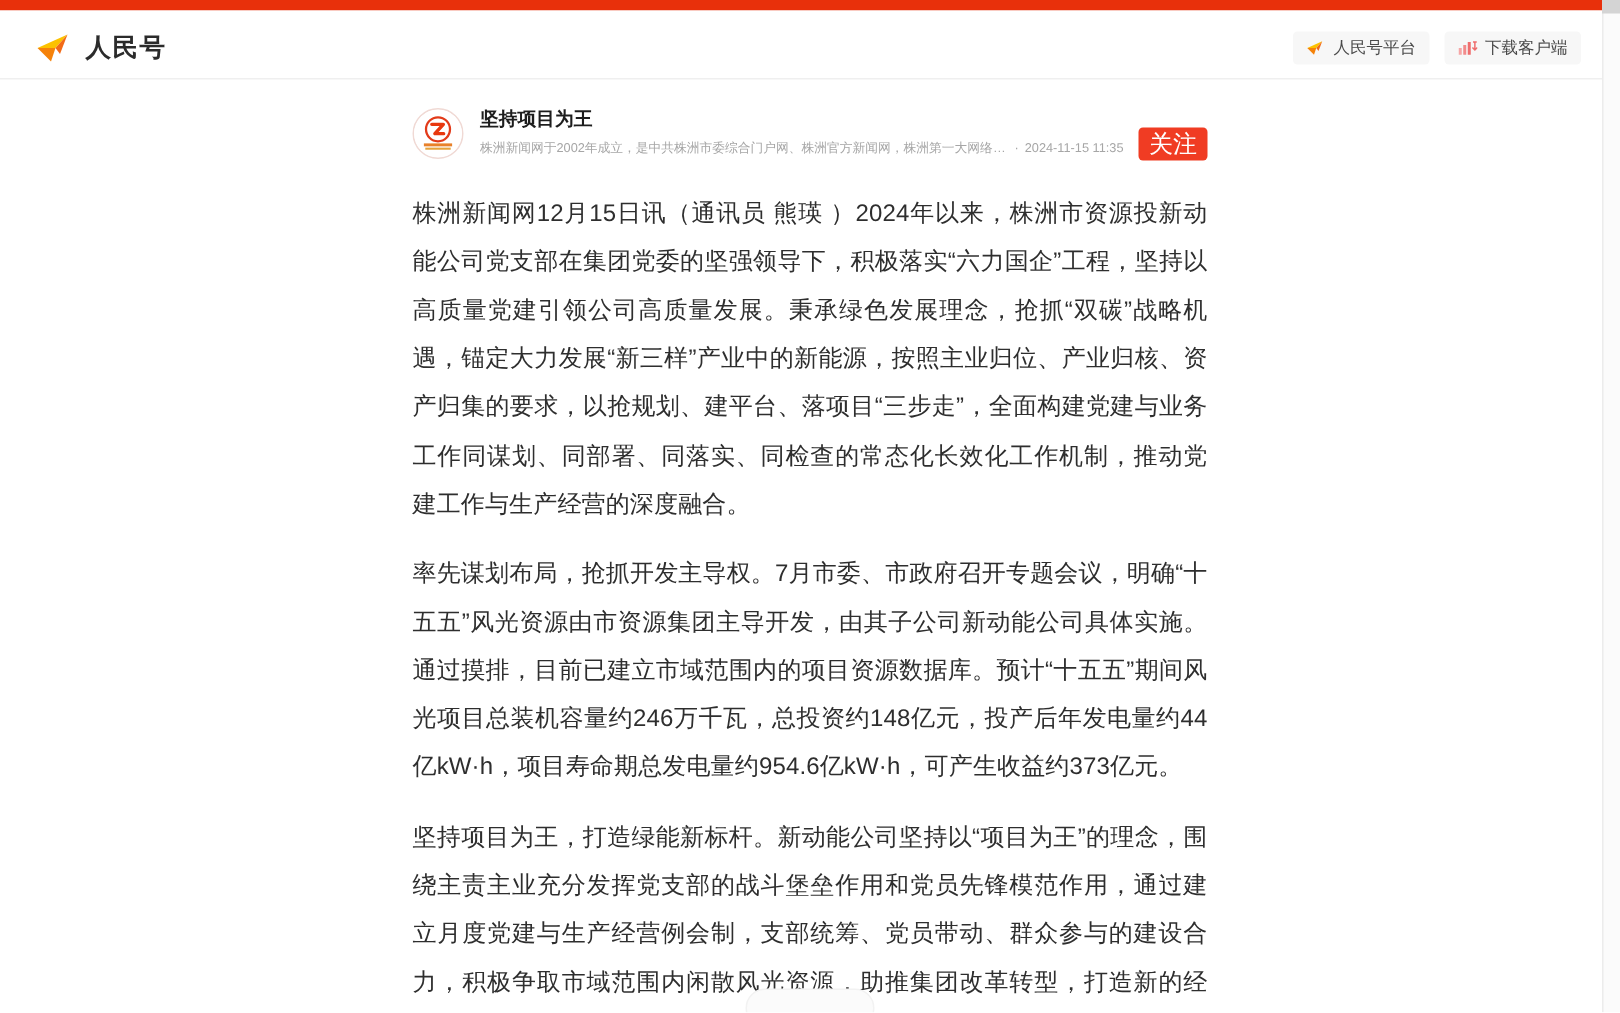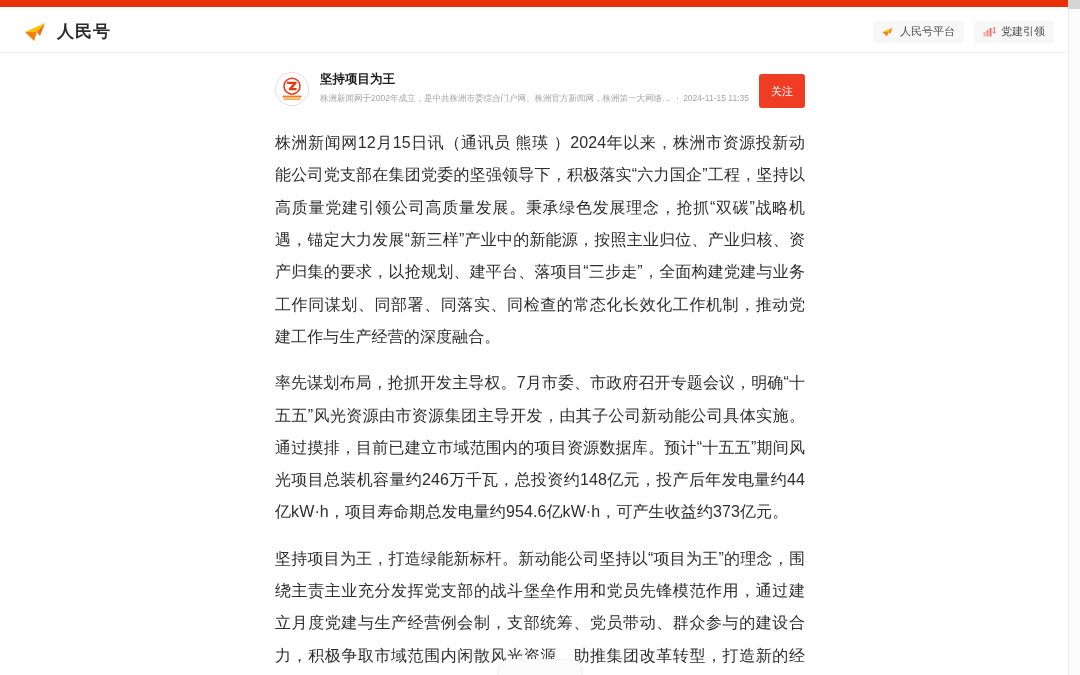--- a/index.html
+++ b/index.html
@@ -148,27 +148,27 @@
   }
   .byline-dot {
     flex: 0 0 auto;
     padding: 0 4px;
   }
   .byline-time { flex: 0 0 auto; }
 
   .follow-btn {
     flex: 0 0 auto;
     margin-left: 10px;
-    margin-top: 3px;
+    margin-top: 14px;
     width: 46px;
-    height: 34px;
+    height: 22px;
     background: #f03c23;
     color: #ffffff;
     border-radius: 3px;
-    font-size: 11px;
+    font-size: 16px;
     display: flex;
     align-items: center;
     justify-content: center;
     cursor: pointer;
     border: none;
     font-family: inherit;
   }
 
   
   .article-body { margin-top: 16px; }
@@ -240,21 +240,21 @@
         <span>人民号平台</span>
       </div>
 
       <div class="hbtn">
         <svg width="13" height="10" viewBox="0 0 13 10">
           <rect x="0.5" y="5" width="2" height="4.5" fill="#f6a6a6"></rect>
           <rect x="3.5" y="3" width="2" height="6.5" fill="#f28b8b"></rect>
           <rect x="6.5" y="1" width="2" height="8.5" fill="#ef6e6e"></rect>
           <path d="M10 1 L12.5 1 M11.25 1 L11.25 6 M9.6 4.6 L11.25 6.3 L12.9 4.6" stroke="#ef6e6e" stroke-width="1" fill="none"></path>
         </svg>
-        <span>党建引领</span>
+        <span>下载客户端</span>
       </div>
 
     </div>
   </header>
 
   <article class="article">
 
 
     <div class="byline">
 

